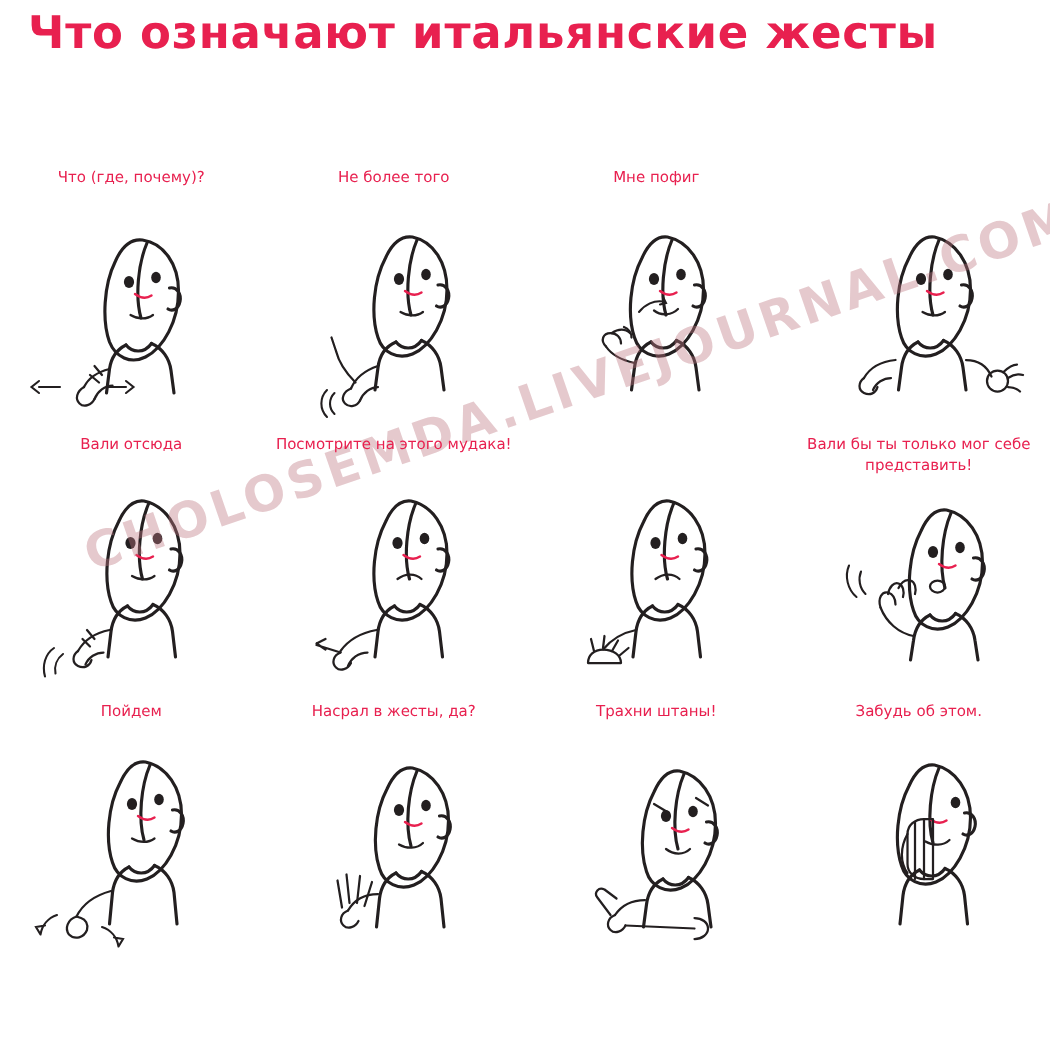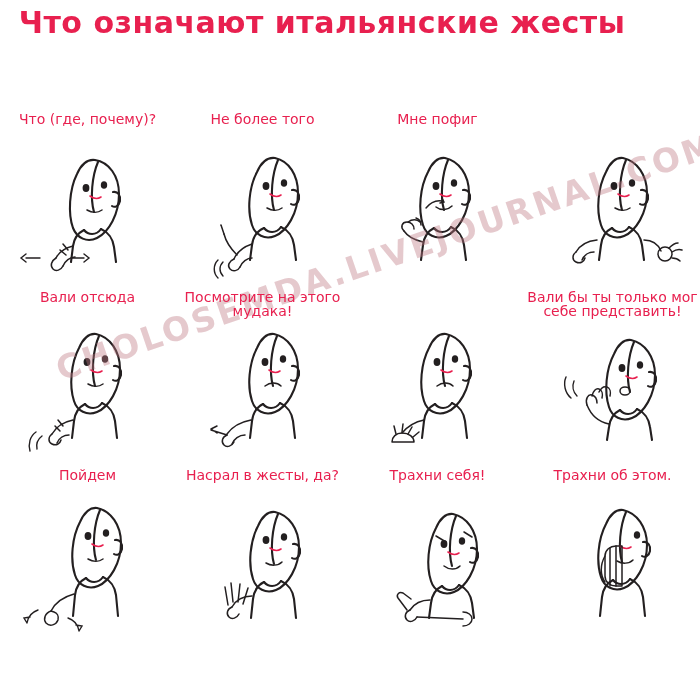--- a/index.html
+++ b/index.html
@@ -50,21 +50,21 @@
     height: 178px;
     box-sizing: border-box;
   }
   .caption {
     position: absolute;
     top: 0;
     left: 0;
     width: 175px;
     text-align: center;
     color: #e8204f;
-    font-size: 14px;
+    font-size: 10px;
     line-height: 14px;
     font-family: "DejaVu Sans", sans-serif;
     z-index: 4;
   }
   .figure {
     position: absolute;
     top: 18px;
     left: 0;
     width: 175px;
     height: 158px;
@@ -356,21 +356,21 @@
             <path class="st" d="M106 95c7 3 12 10 13 18l2 19"></path>
             <path class="st" d="M89 96c4 5 12 6 17-1"></path>
             <path class="st-thin" d="M77 110c-9 0-16 4-20 11"></path>
             <path class="st-thin" d="M57 121c-5 2-6 7-3 10 3 3 8 1 10-3"></path>
             <path class="st-thin" d="M53 119l-3-18M58 116l-2-19M63 116l2-18M68 118l5-16"></path>
           </svg>
         </div>
       </div>
 
       <div class="cell">
-        <div class="caption">Трахни себя!</div>
+        <div class="caption">Трахни штаны!</div>
         <div class="figure">
           <svg viewBox="0 0 175 158">
             <path class="st" d="M103 28c14 3 24 17 24 35 0 20-11 38-23 43-10 4-20-1-23-11-5-15-3-38 5-53 4-9 9-15 17-14z"></path>
             <path class="st" d="M106 30c-6 14-8 36-4 50"></path>
             <path class="st-thin" d="M86 50l10 6M114 46l8 5"></path>
             <ellipse class="eye" cx="94" cy="58" rx="3.4" ry="4"></ellipse>
             <ellipse class="eye" cx="112" cy="55" rx="3.2" ry="3.8"></ellipse>
             <path class="nose" d="M98 66c4 3 8 3 11 1"></path>
             <path class="st-thin" d="M94 80c5 4 12 4 16 0"></path>
             <path class="st" d="M121 62c5-1 8 4 7 9-1 5-5 7-8 5"></path>
@@ -380,21 +380,21 @@
             <path class="st-thin" d="M80 114c-9 0-16 4-20 10"></path>
             <path class="st-thin" d="M60 124c-5 2-6 7-3 10 3 3 8 1 10-3"></path>
             <path class="st-thin" d="M57 124l-9-12c-2-3 1-7 5-5l8 6"></path>
             <path class="st-thin" d="M67 131l46 2"></path>
             <path class="st-thin" d="M113 126c5 0 9 3 9 7 0 4-4 7-9 7"></path>
           </svg>
         </div>
       </div>
 
       <div class="cell">
-        <div class="caption">Трахни об этом.</div>
+        <div class="caption">Забудь об этом.</div>
         <div class="figure">
           <svg viewBox="0 0 175 158">
             <path class="st" d="M98 24c14 3 24 17 24 35 0 20-11 38-23 43-10 4-20-1-23-11-5-15-3-38 5-53 4-9 9-15 17-14z"></path>
             <path class="st" d="M101 26c-6 14-8 36-4 50"></path>
             <ellipse class="eye" cx="112" cy="49" rx="3.2" ry="3.8"></ellipse>
             <path class="nose" d="M95 60c4 3 8 3 11 1"></path>
             <path class="st-thin" d="M92 75c5 3 12 3 16-1"></path>
             <path class="st" d="M118 56c5-1 8 4 7 9-1 5-5 7-8 5"></path>
             <path class="st" d="M88 94c-6 3-10 9-11 17l-2 19"></path>
             <path class="st" d="M105 93c7 3 12 10 13 18l2 19"></path>

